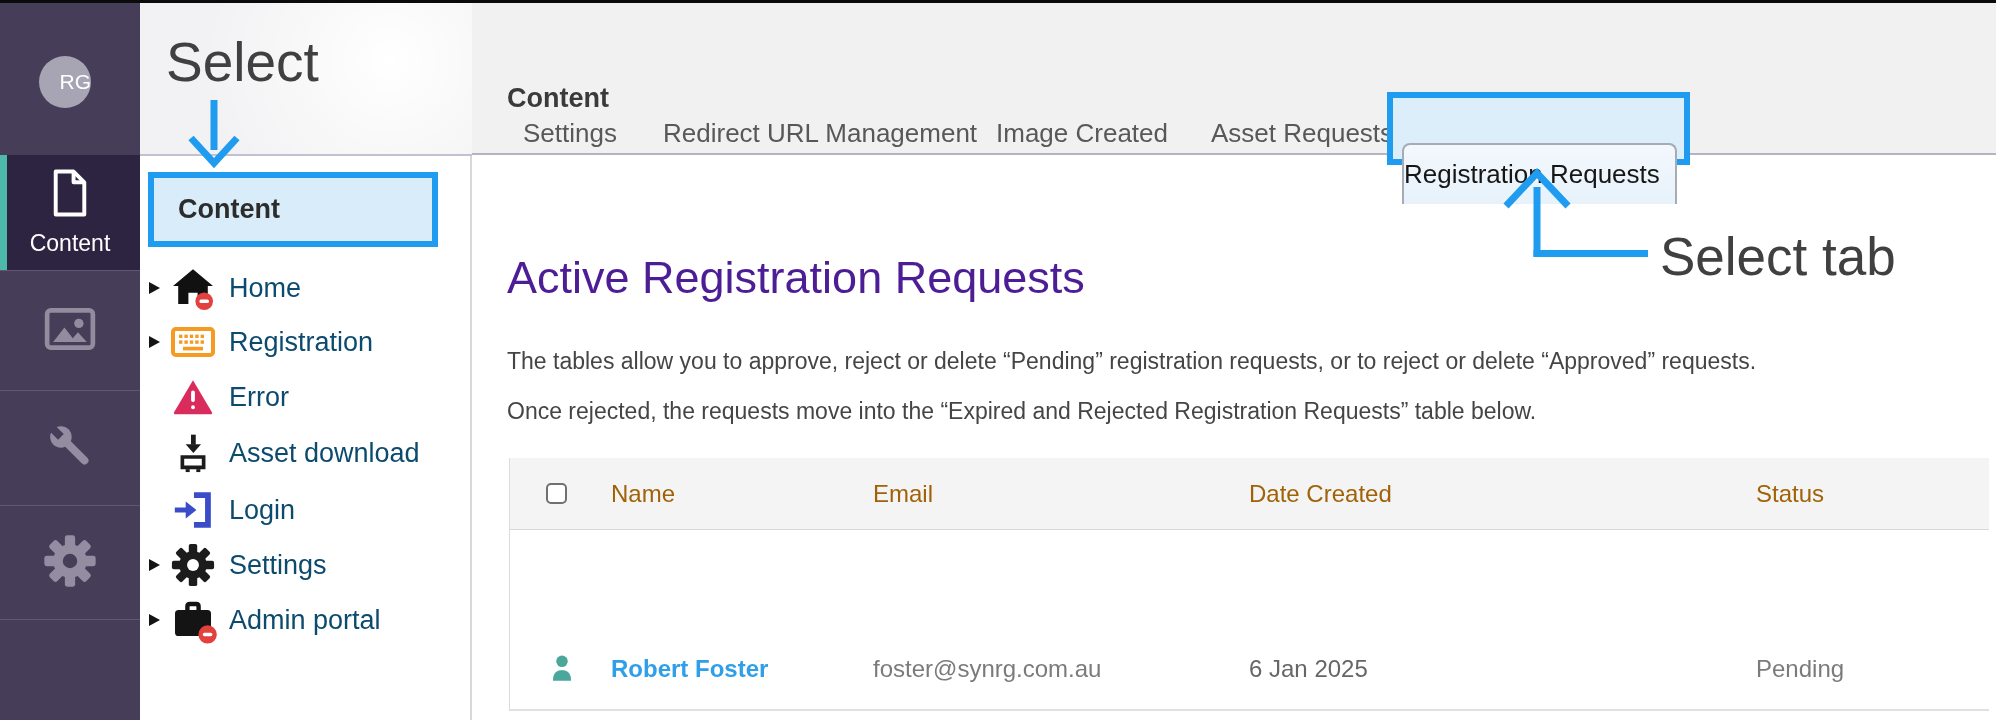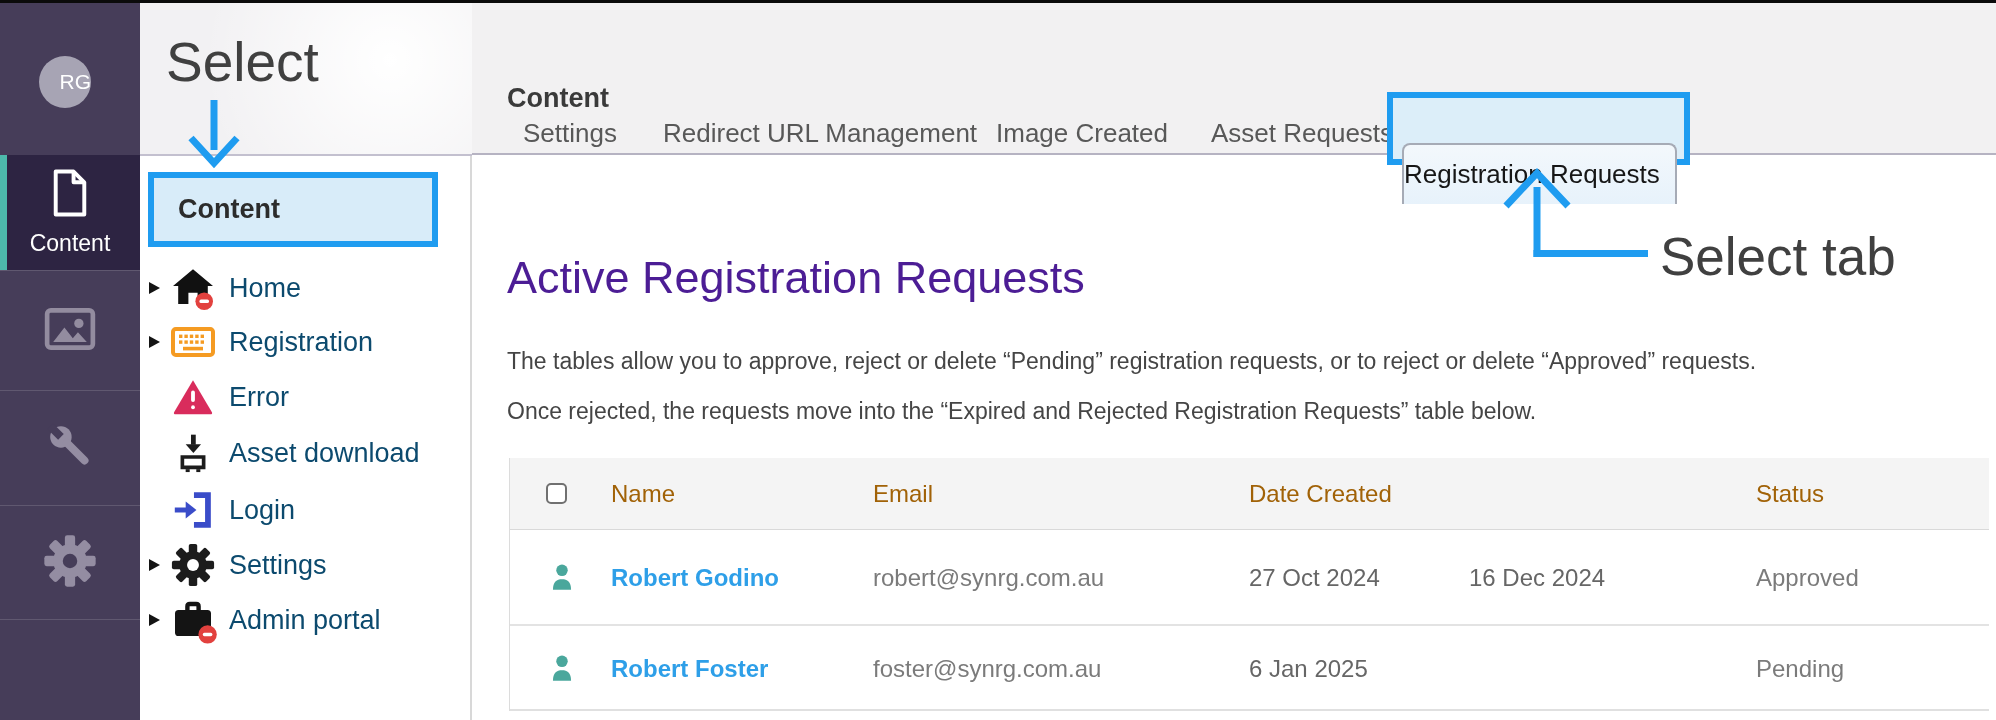--- a/index.html
+++ b/index.html
@@ -277,33 +277,20 @@
 
   <div id="req-table" class="abs">
     <div id="t-head" class="t-row">
       <span id="head-checkbox"></span>
       <span class="cell c-name">Name</span>
       <span class="cell c-email">Email</span>
       <span class="cell c-created">Date Created</span>
       <span class="cell c-status">Status</span>
     </div>
 
-    <div id="t-row1" class="t-row">
-      <span class="row-icon">
-        <svg width="32" height="34" viewBox="0 0 24 24">
-          <circle cx="12" cy="7" r="4.3" fill="#4aa79c"></circle>
-          <path d="M5.2 21.5 C5.2 15.5 8 13.6 12 13.6 C16 13.6 18.8 15.5 18.8 21.5 Z" fill="#4aa79c"></path>
-        </svg>
-      </span>
-      <span class="cell c-name name-link">Robert Godino</span>
-      <span class="cell c-email muted">robert@synrg.com.au</span>
-      <span class="cell c-created datec">27 Oct 2024</span>
-      <span class="cell c-approval datec">16 Dec 2024</span>
-      <span class="cell c-status muted">Approved</span>
-    </div>
 
     <div id="t-row2" class="t-row">
       <span class="row-icon">
         <svg width="32" height="34" viewBox="0 0 24 24">
           <circle cx="12" cy="7" r="4.3" fill="#4aa79c"></circle>
           <path d="M5.2 21.5 C5.2 15.5 8 13.6 12 13.6 C16 13.6 18.8 15.5 18.8 21.5 Z" fill="#4aa79c"></path>
         </svg>
       </span>
       <span class="cell c-name name-link">Robert Foster</span>
       <span class="cell c-email muted">foster@synrg.com.au</span>

